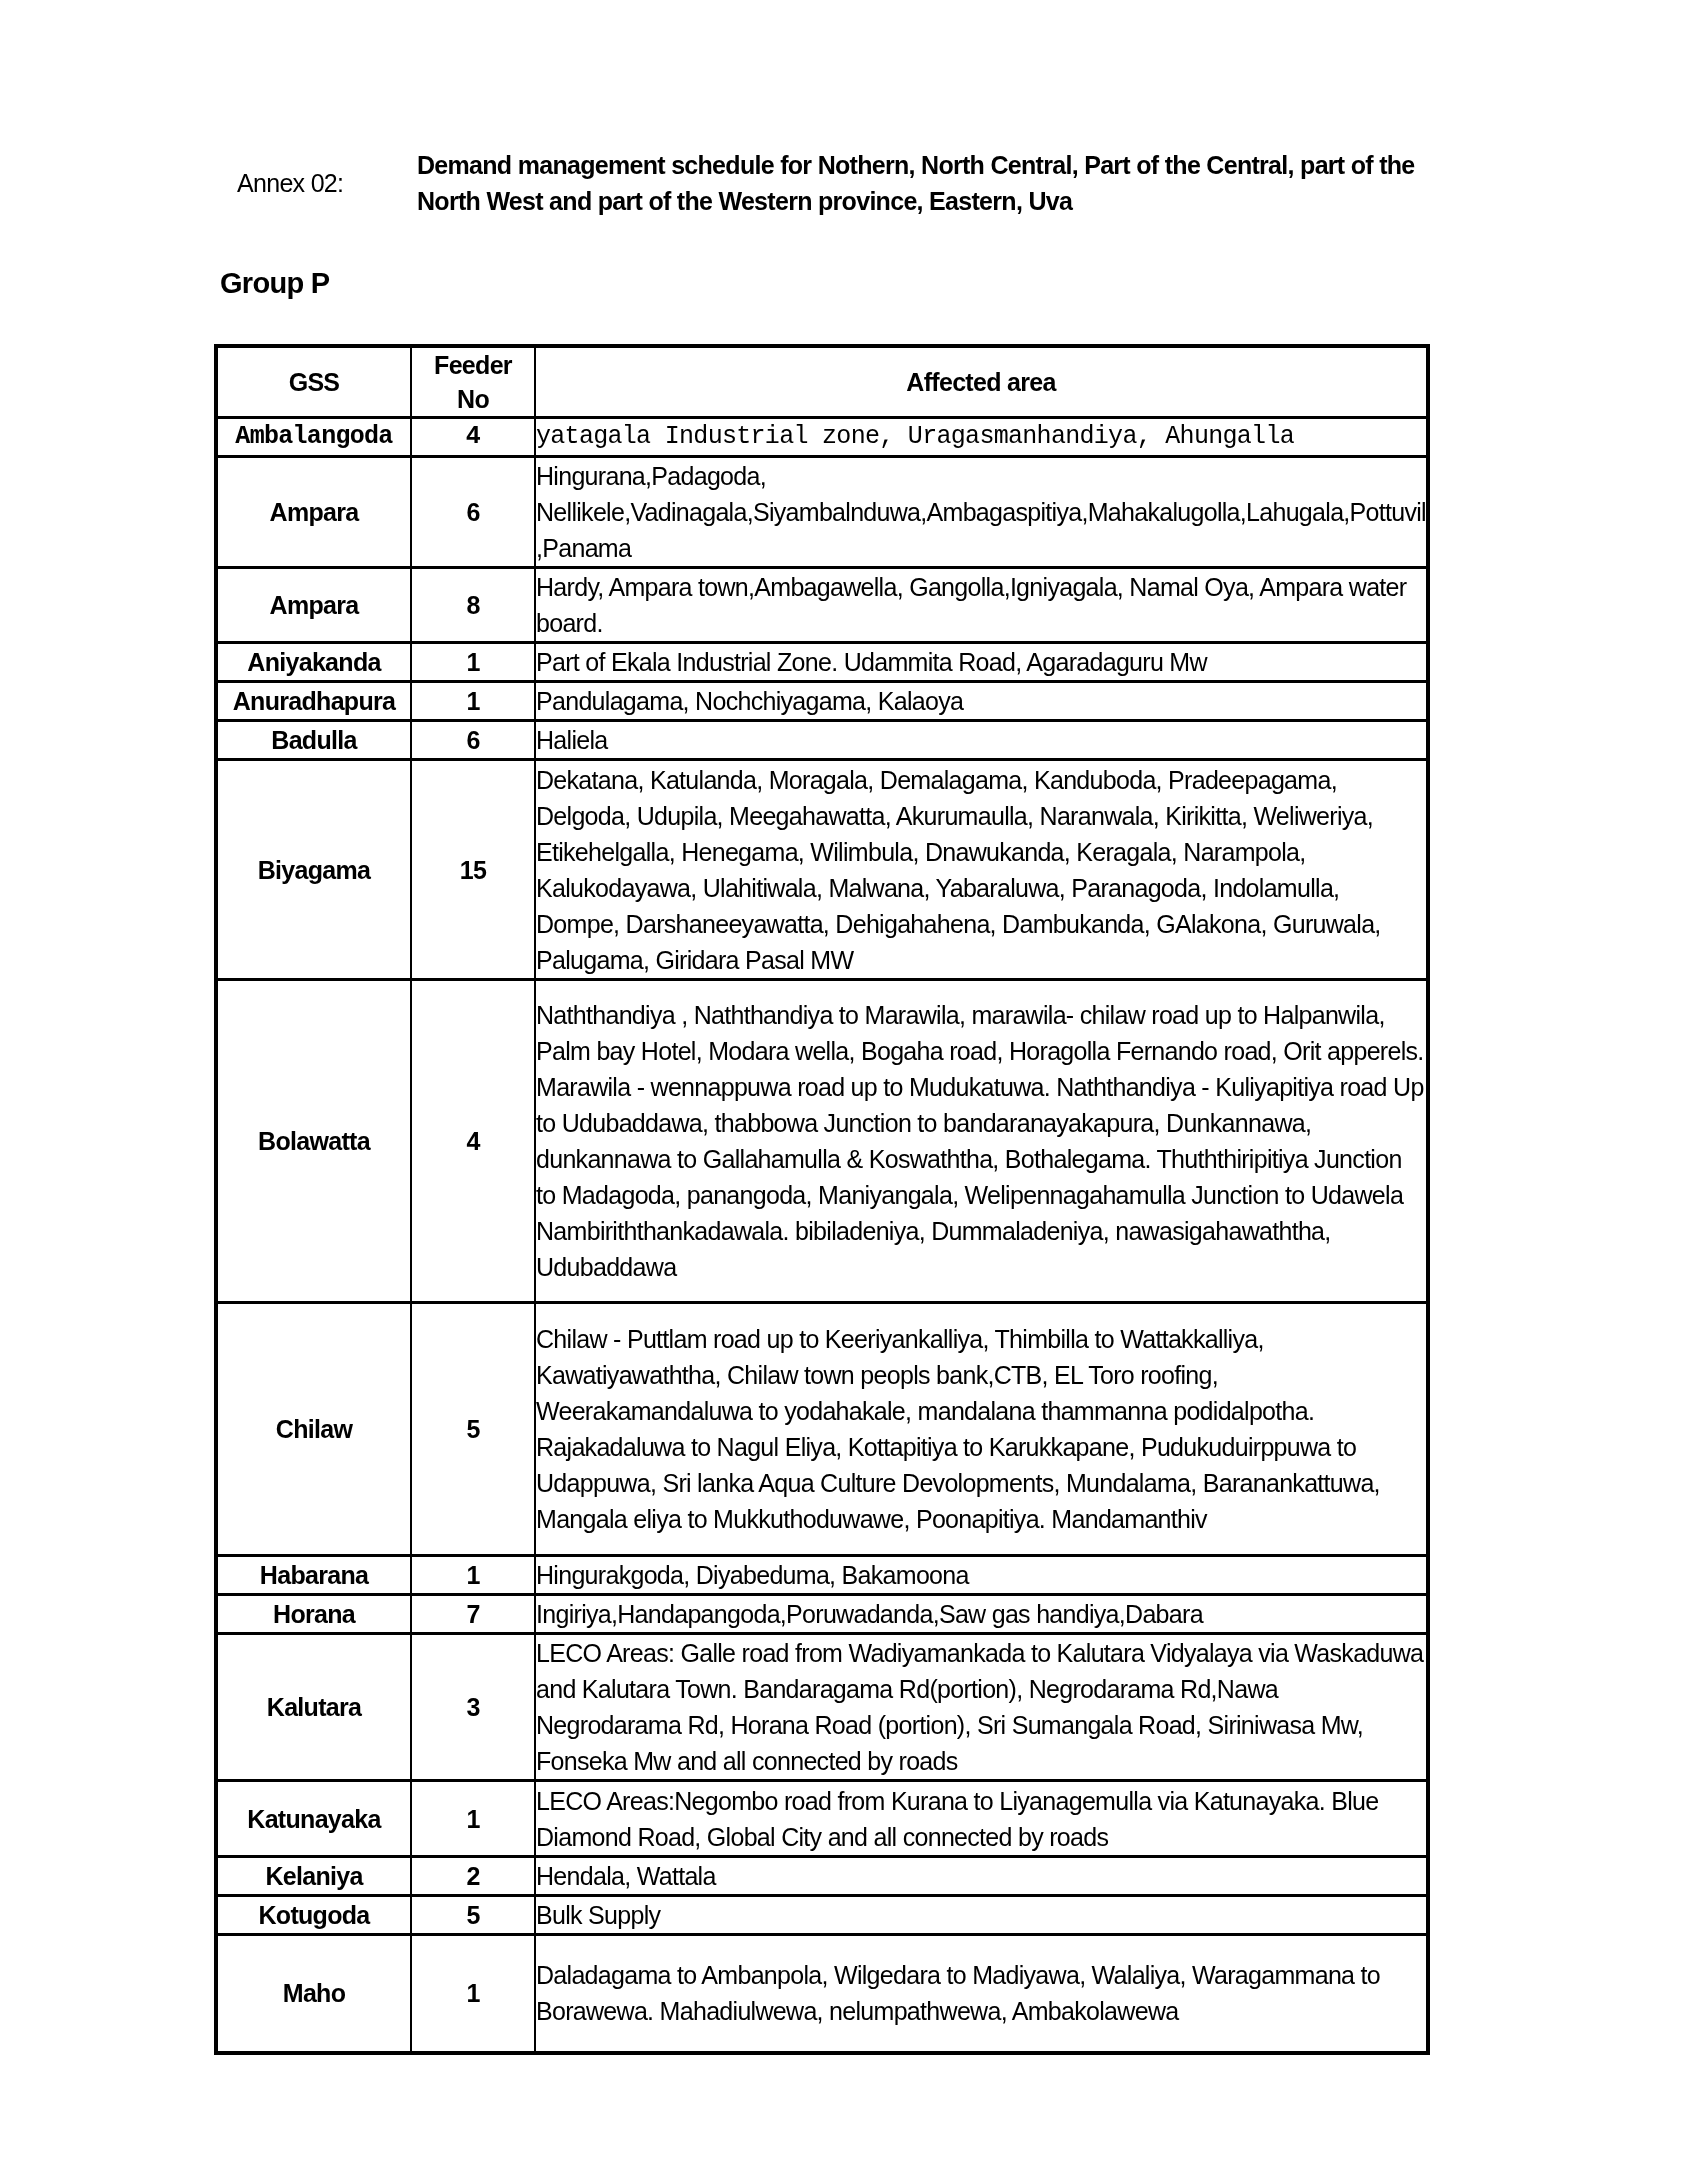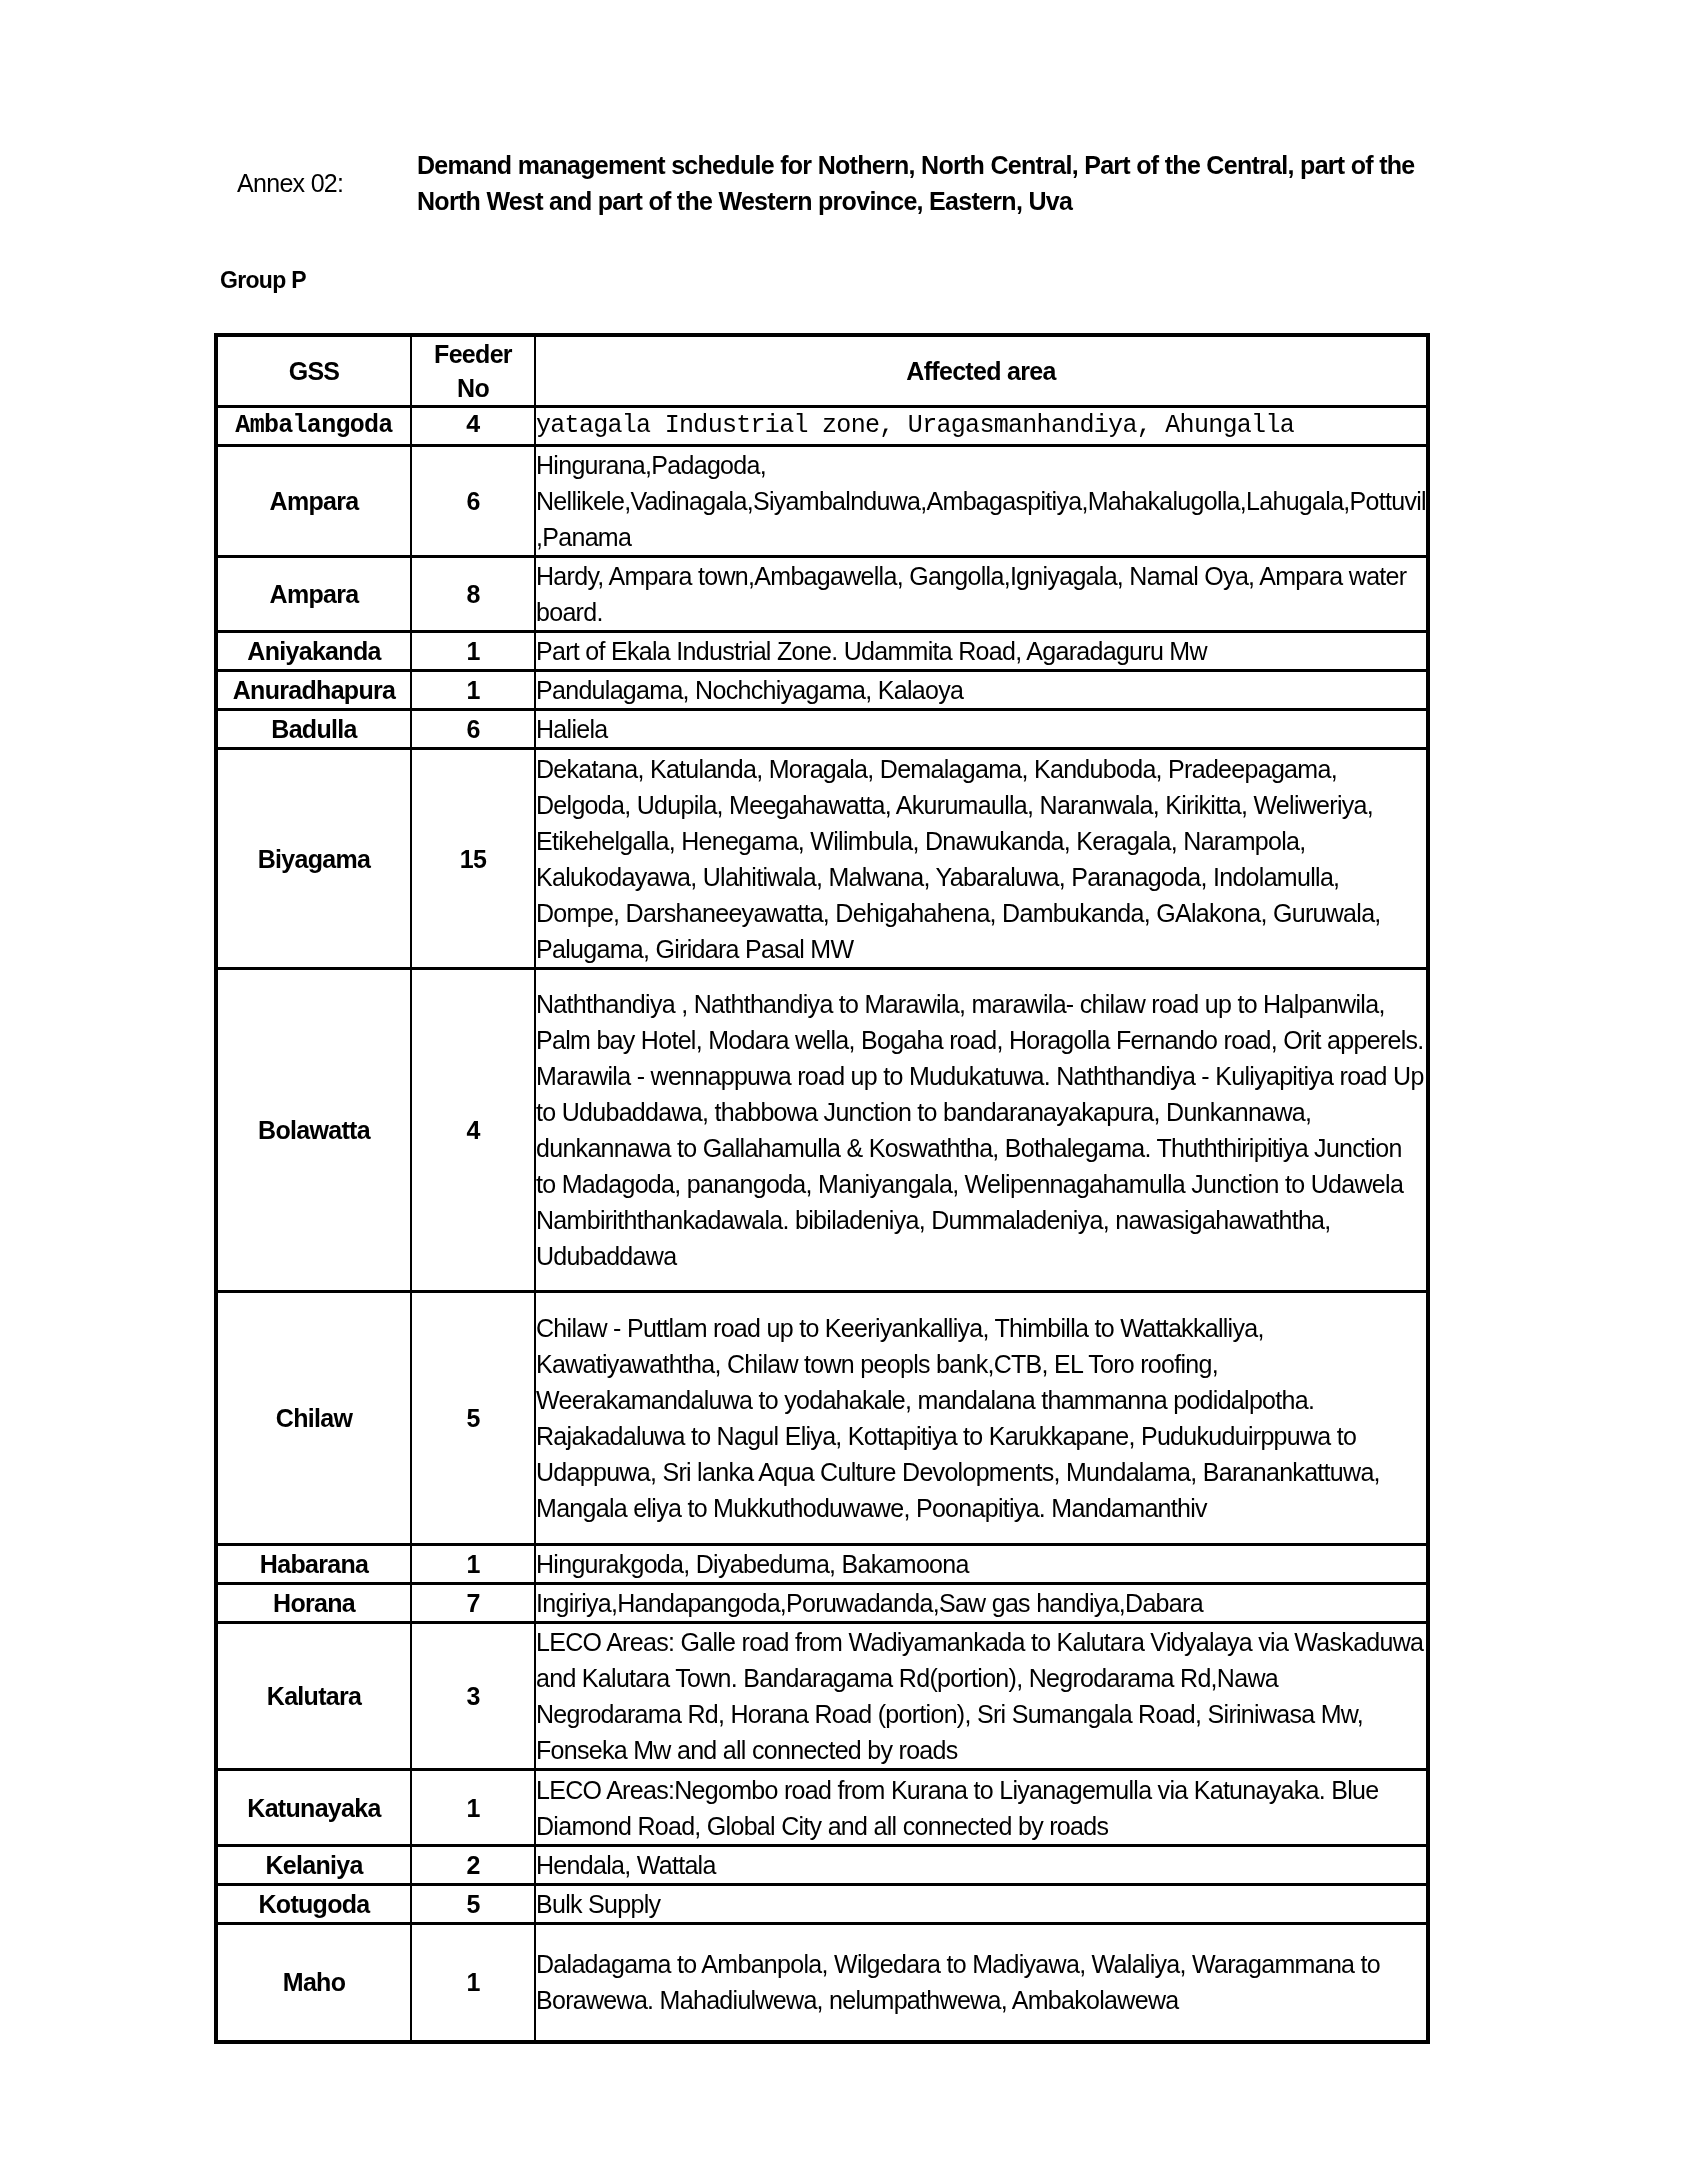--- a/index.html
+++ b/index.html
@@ -1,20 +1,20 @@
 <!DOCTYPE html>
 <html style="font-size:10.6px"><head>
 <meta charset="utf-8">
 <style>
   html, body { margin: 0; padding: 0; background: #ffffff; }
   body { width: 1687px; height: 2183px; position: relative; font-family: "Liberation Sans", sans-serif; color: #000; overflow: hidden; }
   .annex-label { position: absolute; left: 220px; top: 169px; font-size: 25px; font-weight: normal; letter-spacing: -0.7px; margin-left: 17px; }
   .annex-title { position: absolute; left: 417px; top: 147px; width: 1032px; font-size: 25px; font-weight: bold; line-height: 36px; letter-spacing: -0.7px; }
-  .group-label { position: absolute; left: 220px; top: 267px; font-size: 23px; font-weight: bold; letter-spacing: -0.7px; }
-  table.sched { position: absolute; left: 214px; top: 333px; width: 1216px; border-collapse: collapse; border: 4.6px solid #000; table-layout: fixed; }
+  .group-label { position: absolute; left: 220px; top: 267px; font-size: 29px; font-weight: bold; letter-spacing: -0.7px; }
+  table.sched { position: absolute; left: 214px; top: 344px; width: 1216px; border-collapse: collapse; border: 4.6px solid #000; table-layout: fixed; }
   table.sched th, table.sched td { border-left: 2.6px solid #000; border-right: 2.6px solid #000; border-top: 3.3px solid #000; border-bottom: 3.3px solid #000; padding: 0; font-size: 25px; line-height: 36px; vertical-align: middle; letter-spacing: -0.7px; }
   table.sched th { font-weight: bold; text-align: center; }
   col.c-gss { width: 195px; }
   col.c-feeder { width: 124px; }
   col.c-area { width: auto; }
   td.gss { font-weight: bold; text-align: center; }
   td.feeder { font-weight: bold; text-align: center; }
   td.area { text-align: left; padding-left: 5.3px; padding-right: 2.6px; word-wrap: break-word; }
   .bold-prefix { font-weight: normal; }
 </style>

